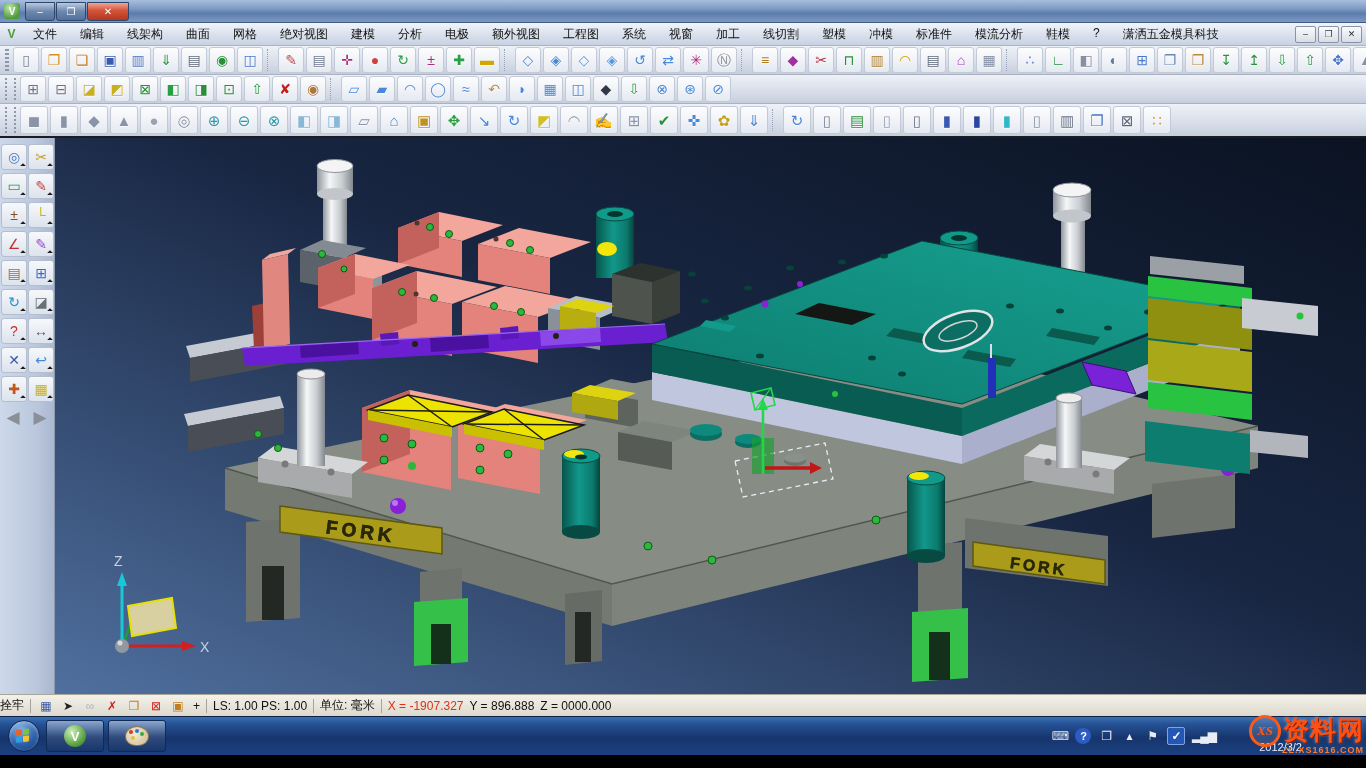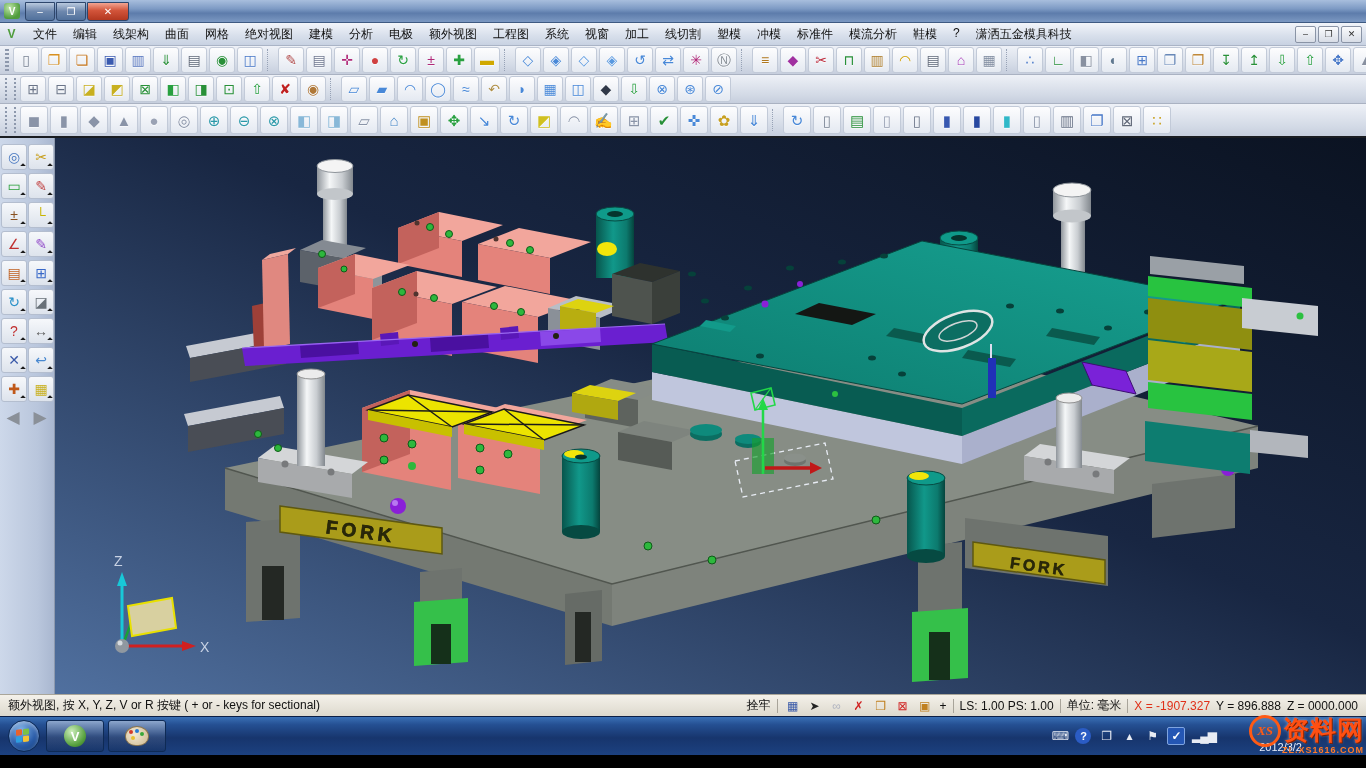--- a/index.html
+++ b/index.html
@@ -18,21 +18,21 @@
   .win-btn{width:28px;height:17px;border:1px solid #2e466b;border-radius:0 0 3px 3px;
     display:flex;align-items:center;justify-content:center;font-size:10px;color:#fff;
     background:linear-gradient(180deg,#b9c9de,#6d87ad 50%,#51719c);}
   .win-btn.close{background:linear-gradient(180deg,#f2a492,#d2543a 45%,#b33820);width:40px;}
 
   
   .menubar{height:22px;display:flex;align-items:center;
     background:linear-gradient(180deg,#f2f5fa,#d9e0ec 55%,#c8d2e2);
     border-bottom:1px solid #aab4c6;font-size:12px;color:#111;}
   .menubar .visi-glyph{width:15px;height:15px;margin:0 6px 0 4px;color:#4f9c3c;font-weight:bold;font-size:12px;line-height:15px;text-align:center;}
-  .menu-items{display:flex;flex:1;gap:0;}
+  .menu-items{display:flex;flex:1;gap:7px;}
   .menu-item{padding:2px 8px;cursor:default;white-space:nowrap;}
   .mdi-controls{display:flex;gap:2px;margin-right:4px;}
   .mdi-btn{width:19px;height:15px;border:1px solid #8a94a6;border-radius:2px;font-size:9px;color:#333;
     background:linear-gradient(180deg,#fafbfd,#d8dde6);display:flex;align-items:center;justify-content:center;}
 
   
   .toolbar{display:flex;align-items:center;padding-left:2px;
     background:linear-gradient(180deg,#eef1f7,#d3dae6 70%,#c6cedd);
     border-bottom:1px solid #aab2c2;}
   .tb1,.tb2{height:28px;}
@@ -649,21 +649,20 @@
           <circle cx="120" cy="637" r="2.5" fill="#d8dce0"></circle>
           <text x="114" y="560" font-size="14" fill="#c8d2e4">Z</text>
           <text x="200" y="646" font-size="14" fill="#c8d2e4">X</text>
         </g>
       </svg>
     </div>
   </div>
 
 
   <div class="statusrow2" data-name="status-bar">
-    <span class="sr2-msg" data-name="status-message">额外视图, 按 X, Y, Z, V or R 按键 ( + or - keys for sectional)</span>
     <div class="sr2-right">
       <span data-name="lock-label">拴牢</span>
       <span class="sr2-sep"></span>
       <span style="display:flex;gap:4px;">
 
       <span class="sr2-ico" data-name="snap-grid-icon" style="--ic: #3858a8;">▦</span>
           <span class="sr2-ico" data-name="cursor-icon" style="--ic: #222222;">➤</span>
           <span class="sr2-ico" data-name="link-chain-icon" style="--ic: #b0b4c0;">∞</span>
           <span class="sr2-ico" data-name="delete-x-icon" style="--ic: #d02020;">✗</span>
           <span class="sr2-ico" data-name="box-edit-icon" style="--ic: #c08020;">❒</span>

